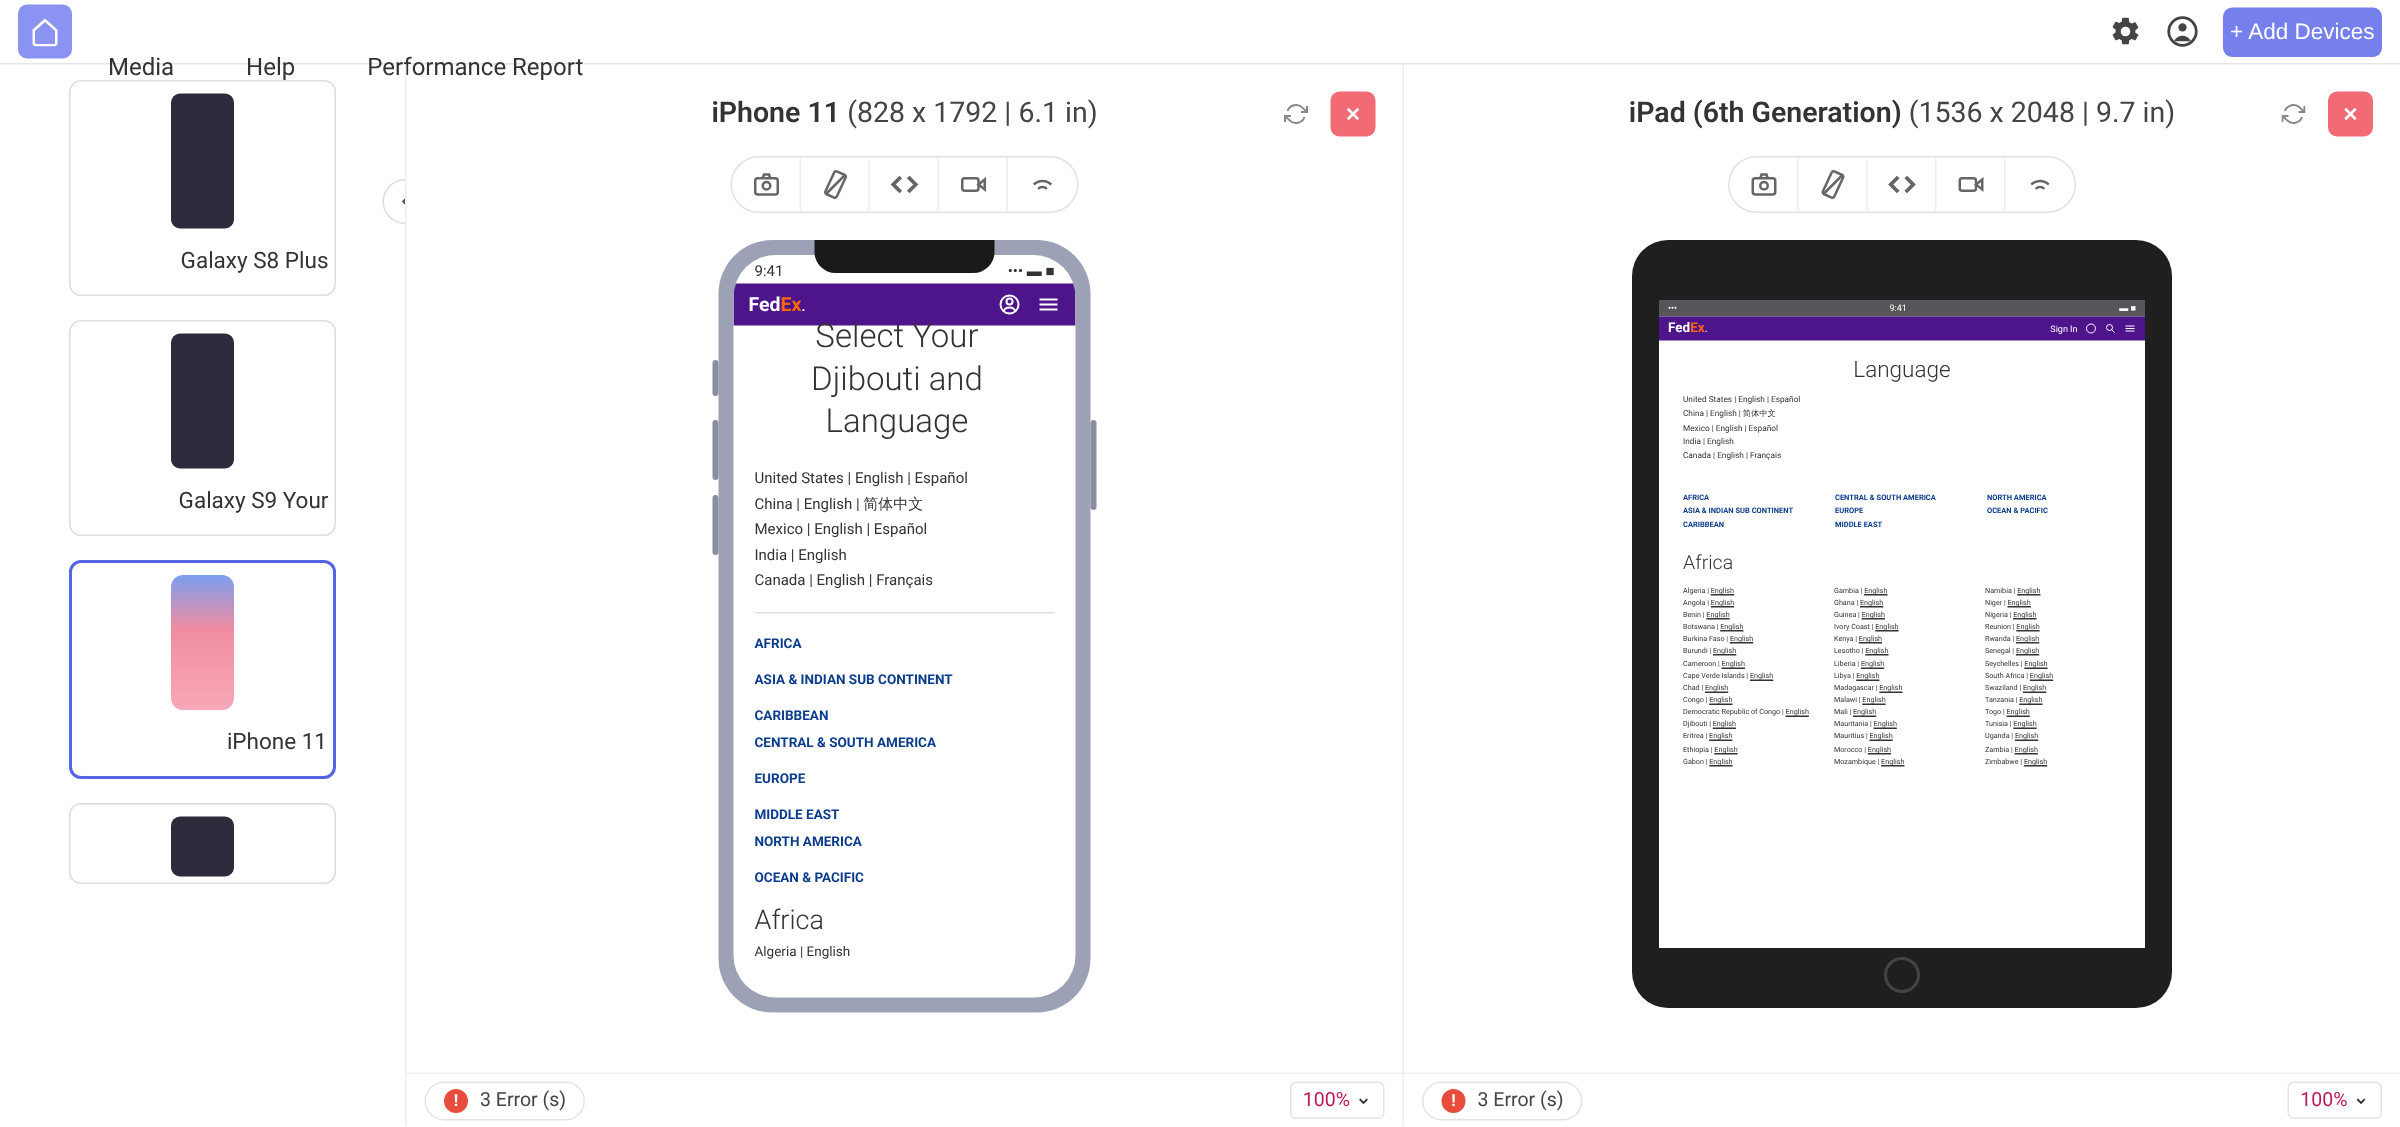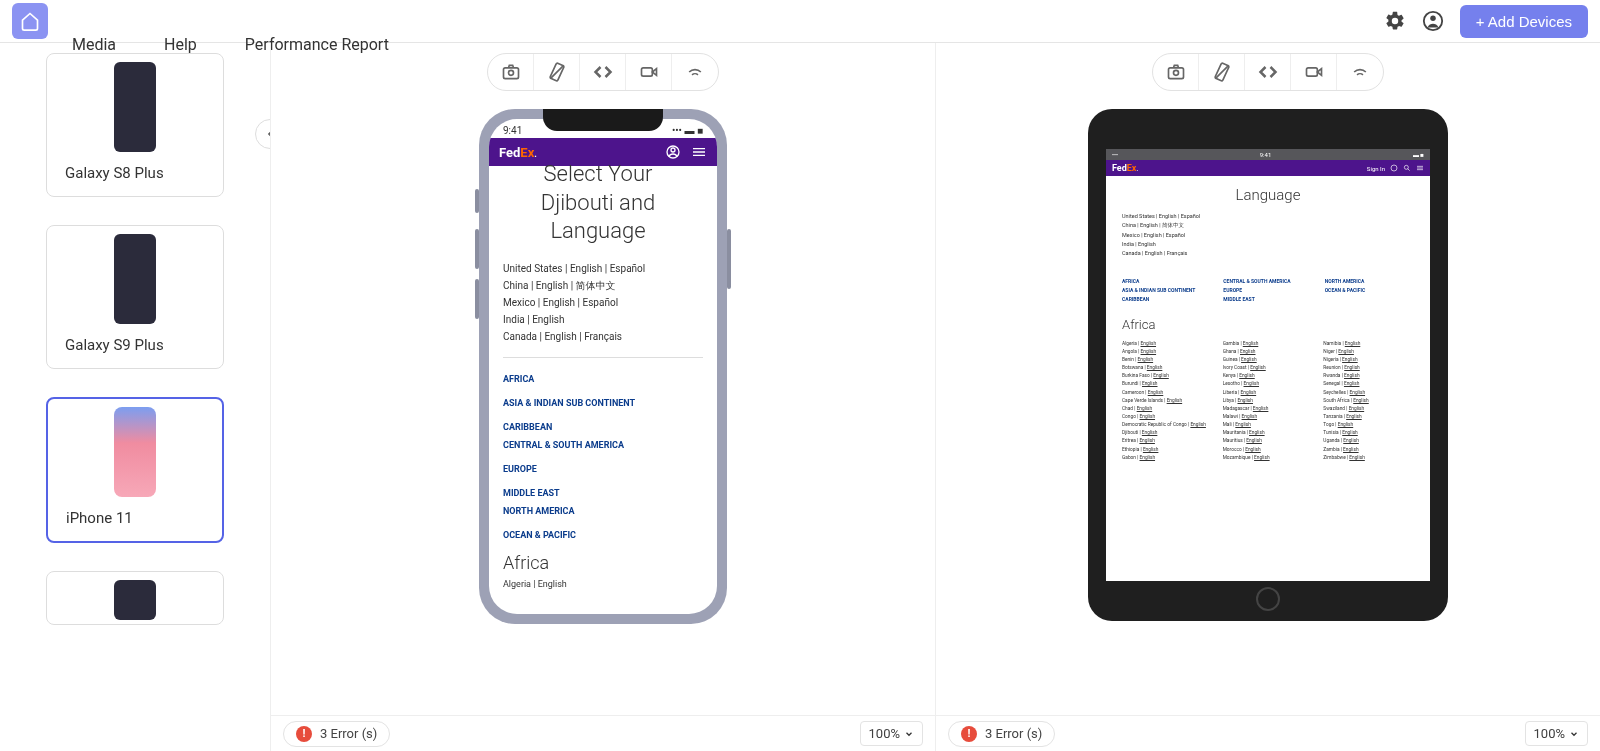--- a/index.html
+++ b/index.html
@@ -4,26 +4,26 @@
 <style>
 * { box-sizing: border-box; margin: 0; padding: 0; }
 body { font-family: -apple-system, BlinkMacSystemFont, "Segoe UI", Roboto, sans-serif; background: #fff; width: 1600px; height: 751px; overflow: hidden; }
 
 
 .header { height: 43px; display: flex; align-items: center; border-bottom: 1px solid #e5e5e5; padding: 0 12px; }
 .home-btn { width: 36px; height: 36px; background: #8b93f2; border-radius: 6px; display: flex; align-items: center; justify-content: center; margin-right: 24px; }
 .nav-item { font-size: 16px; color: #333; margin-right: 48px; cursor: pointer; margin-top: 46px; }
 .header-right { margin-left: auto; display: flex; align-items: center; gap: 16px; }
 .icon-btn { cursor: pointer; color: #444; }
-.add-devices { background: #7580ed; color: #fff; border: none; border-radius: 6px; padding: 8px 16px; font-size: 15px; cursor: pointer; }
+.add-devices { background: #7580ed; color: #fff; border: none; border-radius: 6px; padding: 8px 5px; font-size: 15px; cursor: pointer; }
 
 
 .main { display: flex; height: calc(751px - 43px); }
 .sidebar { width: 270px; padding: 10px 46px; overflow-y: auto; position: relative; }
-.device-card { border: 1px solid #ddd; border-radius: 8px; padding: 8px 18px 14px; margin-bottom: 28px; text-align: left; cursor: pointer; }
+.device-card { border: 1px solid #ddd; border-radius: 8px; padding: 8px 4px 14px; margin-bottom: 16px; text-align: right; cursor: pointer; }
 .device-card.selected { border: 2px solid #5563e6; }
 .device-thumb { width: 42px; height: 90px; background: #2b2b3b; border-radius: 6px; margin: 0 auto 12px; position: relative; }
 .device-thumb.iphone { background: linear-gradient(180deg, #7c9ef0 0%, #f08ca0 40%, #f7a8b8 100%); border-radius: 8px; }
 .device-label { font-size: 15px; color: #333; }
 .collapse-arrow { position: absolute; right: -15px; top: 76px; width: 30px; height: 30px; background: #fff; border: 1px solid #ddd; border-radius: 50%; display: flex; align-items: center; justify-content: center; cursor: pointer; }
 
 
 .previews { flex: 1; display: flex; }
 .pane { flex: 1; border-left: 1px solid #eee; display: flex; flex-direction: column; position: relative; min-width: 0; }
 .pane-header { padding: 20px 30px 8px; text-align: center; font-size: 19px; color: #444; position: relative; }
@@ -73,21 +73,21 @@
 .ipad-locales { font-size: 5.5px; padding: 2px 16px; line-height: 1.7; color: #333; }
 .ipad-regions-grid { display: grid; grid-template-columns: 1fr 1fr 1fr; gap: 1px 12px; padding: 16px 16px 6px; font-size: 5px; font-weight: 700; color: #0b3c8c; line-height: 1.6; }
 .ipad-africa-h { font-size: 13px; padding: 8px 16px 4px; color: #333; font-weight: 300; }
 .ipad-africa-grid { display: grid; grid-template-columns: 1fr 1fr 1fr; gap: 0 10px; padding: 4px 16px; font-size: 4.8px; line-height: 1.7; color: #333; }
 .ipad-africa-grid span u { text-decoration: underline; }
 
 
 .pane-footer { height: 36px; display: flex; align-items: center; justify-content: space-between; padding: 0 12px; border-top: 1px solid #eee; }
 .error-pill { display: flex; align-items: center; gap: 8px; border: 1px solid #e3e3e3; border-radius: 20px; padding: 4px 12px; font-size: 13px; color: #444; cursor: pointer; }
 .error-dot { width: 16px; height: 16px; background: #e74c3c; border-radius: 50%; color: #fff; font-size: 11px; display: flex; align-items: center; justify-content: center; font-weight: 700; }
-.zoom-select { border: 1px solid #e3e3e3; border-radius: 4px; padding: 4px 8px; font-size: 13px; color: #404040; cursor: pointer; display: flex; align-items: center; gap: 4px; }
+.zoom-select { border: 1px solid #e3e3e3; border-radius: 4px; padding: 4px 8px; font-size: 13px; color: #be185d; cursor: pointer; display: flex; align-items: center; gap: 4px; }
 
 svg { display: block; }
 </style>
 </head>
 <body>
 
 <div class="header">
   <div class="home-btn">
     <svg width="20" height="20" viewBox="0 0 24 24" fill="none" stroke="#fff" stroke-width="2">
         <path d="M3 11l9-8 9 8v10a2 2 0 0 1-2 2H5a2 2 0 0 1-2-2z"></path>
@@ -120,34 +120,51 @@
       <svg width="10" height="10" viewBox="0 0 24 24" fill="none" stroke="#555" stroke-width="3">
           <path d="M15 18l-6-6 6-6"></path>
         </svg>
     </div>
     <div class="device-card">
       <div class="device-thumb"></div>
       <div class="device-label">Galaxy S8 Plus</div>
     </div>
     <div class="device-card">
       <div class="device-thumb"></div>
-      <div class="device-label">Galaxy S9 Plus</div>
+      <div class="device-label">Galaxy S9 Your</div>
     </div>
     <div class="device-card selected">
       <div class="device-thumb iphone"></div>
       <div class="device-label">iPhone 11</div>
     </div>
     <div class="device-card" style="padding-bottom:4px;">
       <div class="device-thumb" style="height:40px;margin-bottom:0;"></div>
     </div>
   </div>
 
   <div class="previews">
 
     <div class="pane">
+      <div class="pane-header">
+        <strong>iPhone 11</strong>
+        <span>(828 x 1792 | 6.1 in)</span>
+        <div class="pane-header-actions">
+          <div class="pill-btn">
+            <svg width="16" height="16" viewBox="0 0 24 24" fill="none" stroke="#888" stroke-width="2">
+                <path d="M23 4v6h-6M1 20v-6h6"></path>
+                <path d="M3.51 9a9 9 0 0 1 14.85-3.36L23 10M1 14l4.64 4.36A9 9 0 0 0 20.49 15"></path>
+              </svg>
+          </div>
+          <div class="pill-btn close">
+            <svg width="14" height="14" viewBox="0 0 24 24" fill="none" stroke="#fff" stroke-width="3">
+                <path d="M18 6L6 18M6 6l12 12"></path>
+              </svg>
+          </div>
+        </div>
+      </div>
       <div class="toolbar">
         <div class="toolbar-group">
           <div class="tool-btn">
               <svg width="20" height="20" viewBox="0 0 24 24" fill="none" stroke="#666" stroke-width="2">
                 <rect x="3" y="7" width="18" height="13" rx="2"></rect>
                 <circle cx="12" cy="13" r="3"></circle>
                 <path d="M9 7l1-3h4l1 3"></path>
               </svg>
             </div>
           <div class="tool-btn">
@@ -239,20 +256,37 @@
         <div class="zoom-select">
           <span>100%</span>
           <svg width="10" height="10" viewBox="0 0 24 24" fill="none" stroke="#333" stroke-width="3">
               <path d="M6 9l6 6 6-6"></path>
             </svg>
         </div>
       </div>
     </div>
 
     <div class="pane">
+      <div class="pane-header">
+        <strong>iPad (6th Generation)</strong>
+        <span>(1536 x 2048 | 9.7 in)</span>
+        <div class="pane-header-actions">
+          <div class="pill-btn">
+            <svg width="16" height="16" viewBox="0 0 24 24" fill="none" stroke="#888" stroke-width="2">
+                <path d="M23 4v6h-6M1 20v-6h6"></path>
+                <path d="M3.51 9a9 9 0 0 1 14.85-3.36L23 10M1 14l4.64 4.36A9 9 0 0 0 20.49 15"></path>
+              </svg>
+          </div>
+          <div class="pill-btn close">
+            <svg width="14" height="14" viewBox="0 0 24 24" fill="none" stroke="#fff" stroke-width="3">
+                <path d="M18 6L6 18M6 6l12 12"></path>
+              </svg>
+          </div>
+        </div>
+      </div>
       <div class="toolbar">
         <div class="toolbar-group">
           <div class="tool-btn">
               <svg width="20" height="20" viewBox="0 0 24 24" fill="none" stroke="#666" stroke-width="2">
                 <rect x="3" y="7" width="18" height="13" rx="2"></rect>
                 <circle cx="12" cy="13" r="3"></circle>
                 <path d="M9 7l1-3h4l1 3"></path>
               </svg>
             </div>
           <div class="tool-btn">

